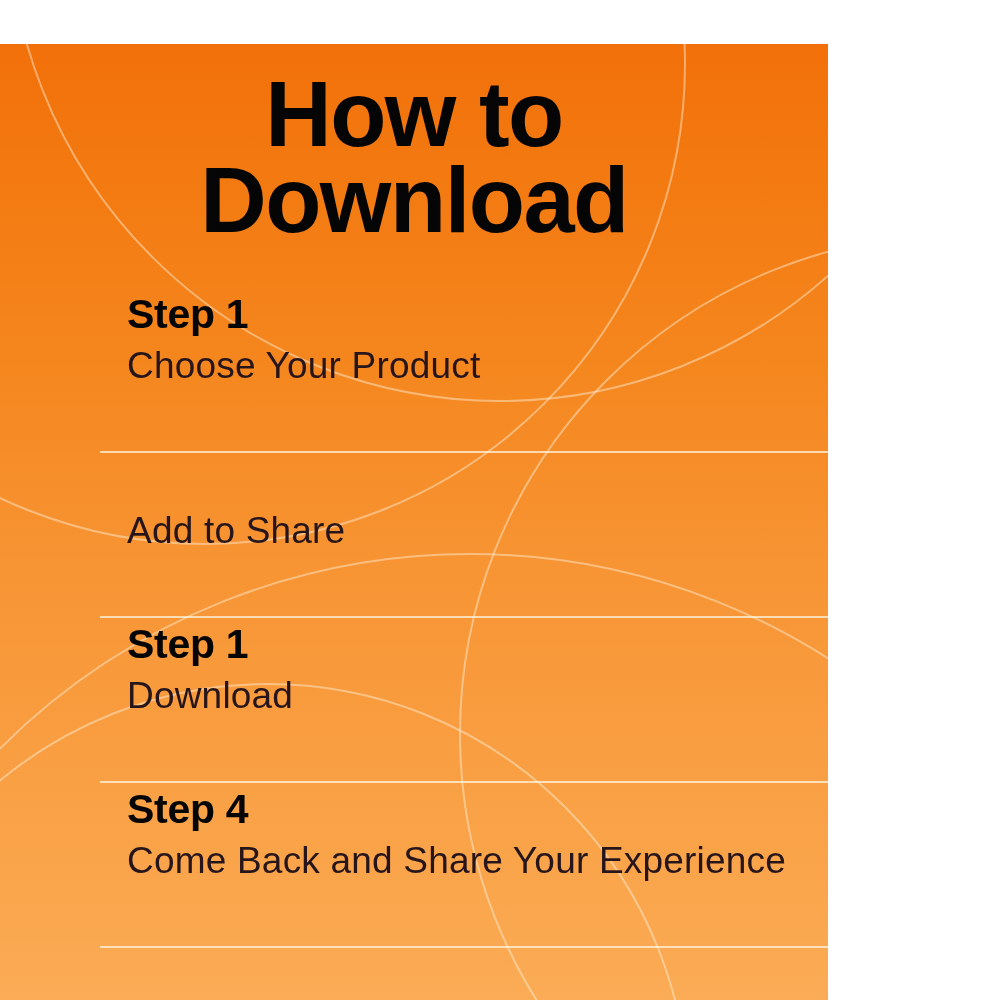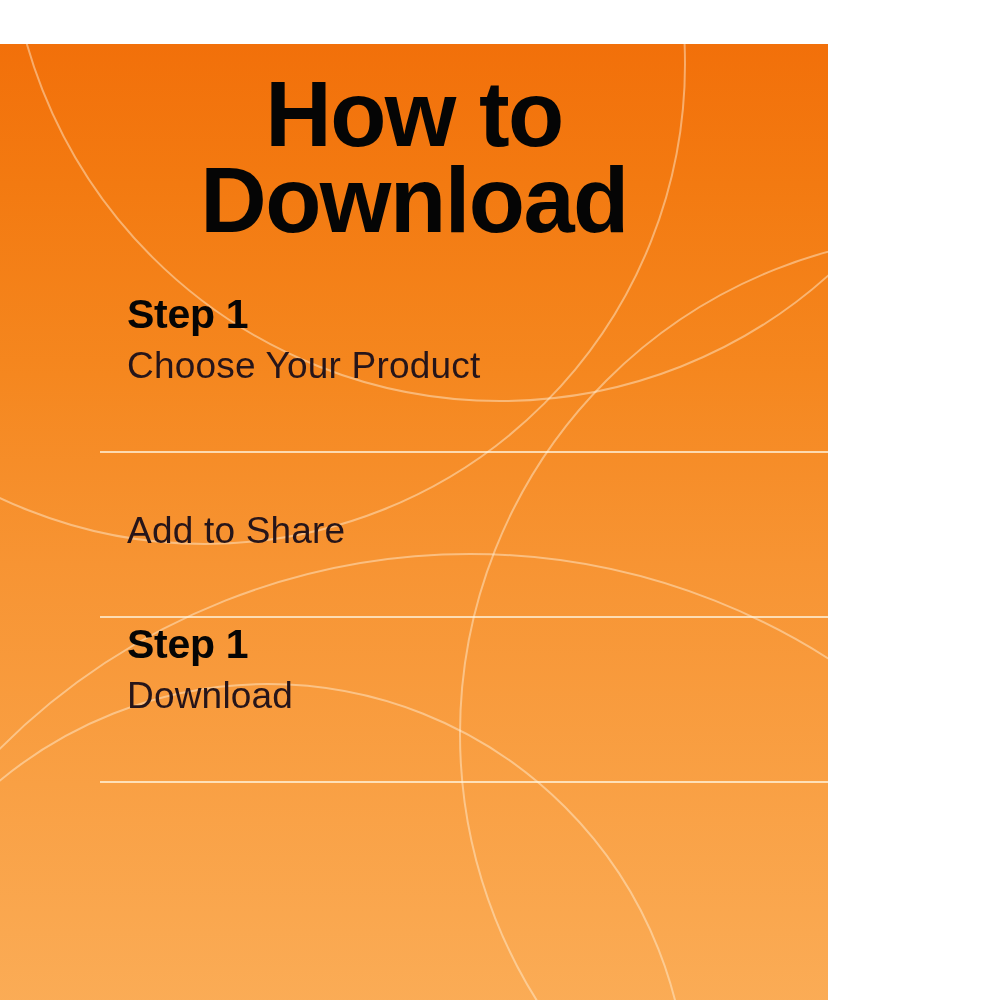--- a/index.html
+++ b/index.html
@@ -126,16 +126,21 @@
         <div class="step-desc">Add to Share</div>
         <div class="divider"></div>
       </div>
 
       <div class="step-block">
         <div class="step-label">Step 1</div>
         <div class="step-desc">Download</div>
         <div class="divider"></div>
       </div>
 
+      <div class="step-block">
+        <div class="step-label">Step 4</div>
+        <div class="step-desc">Come Back and Share Your Experience</div>
+        <div class="divider"></div>
+      </div>
 
     </div>
   </div>
 </div>
 
 </body></html>

